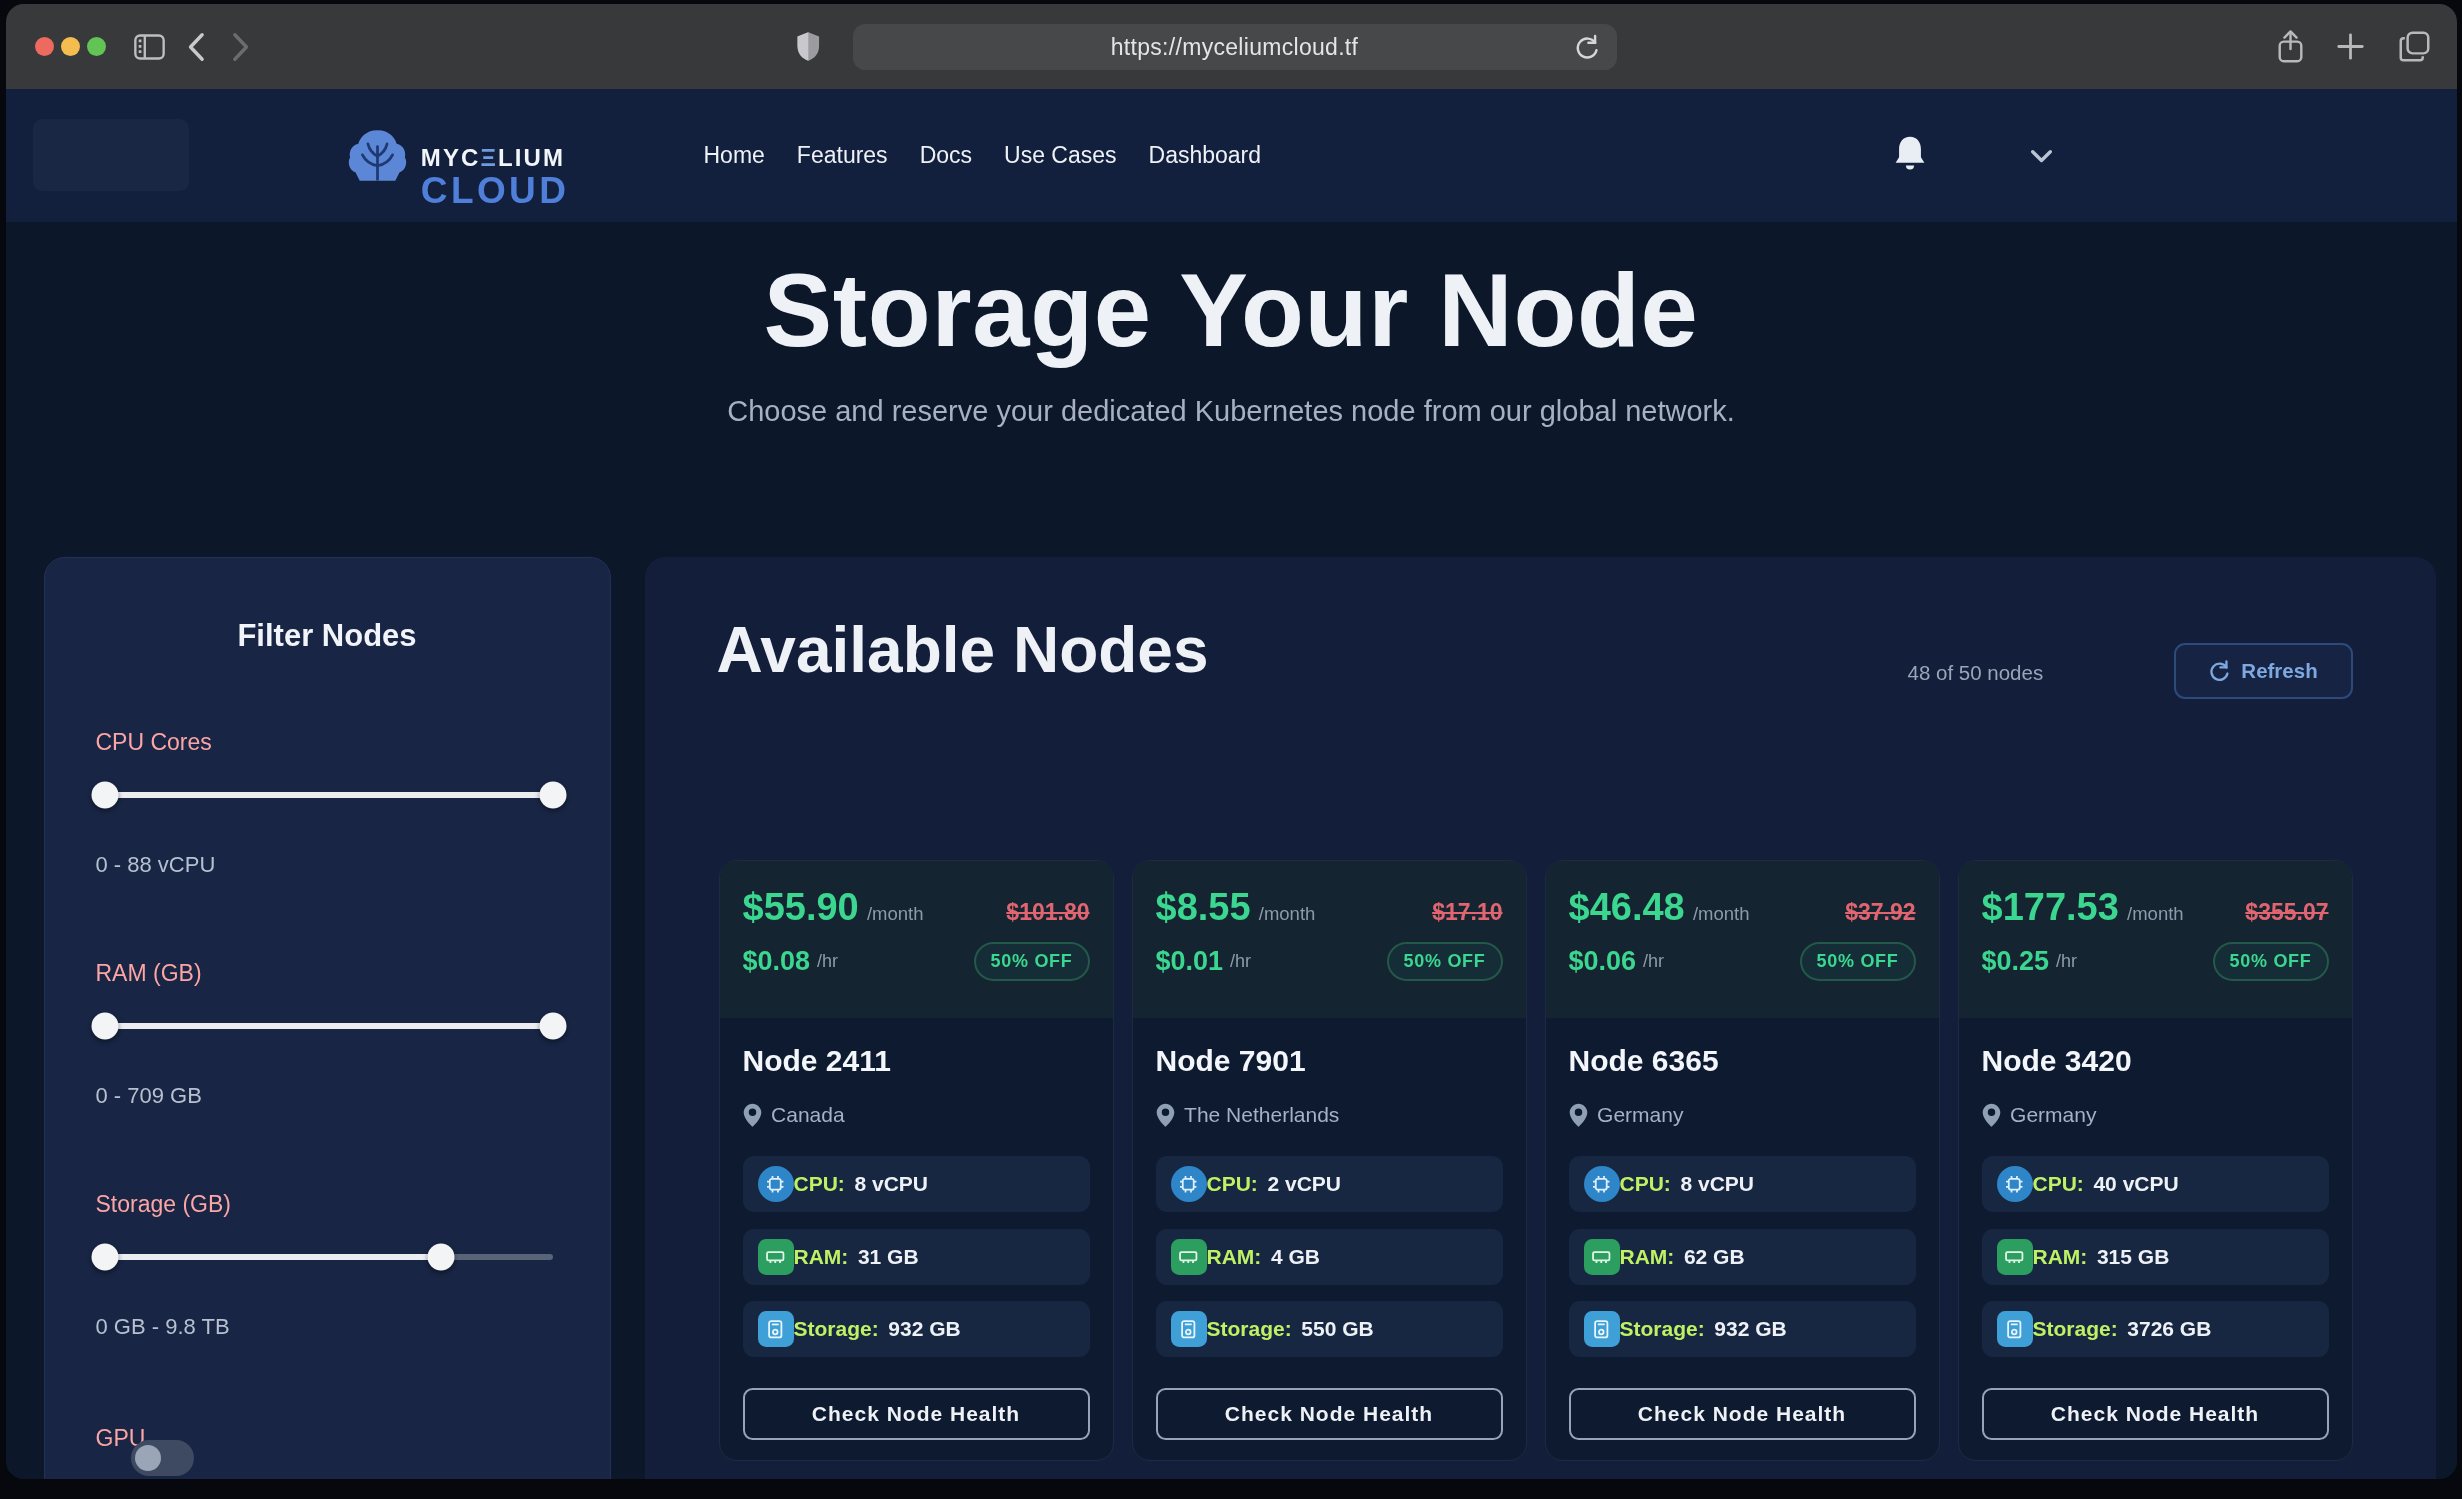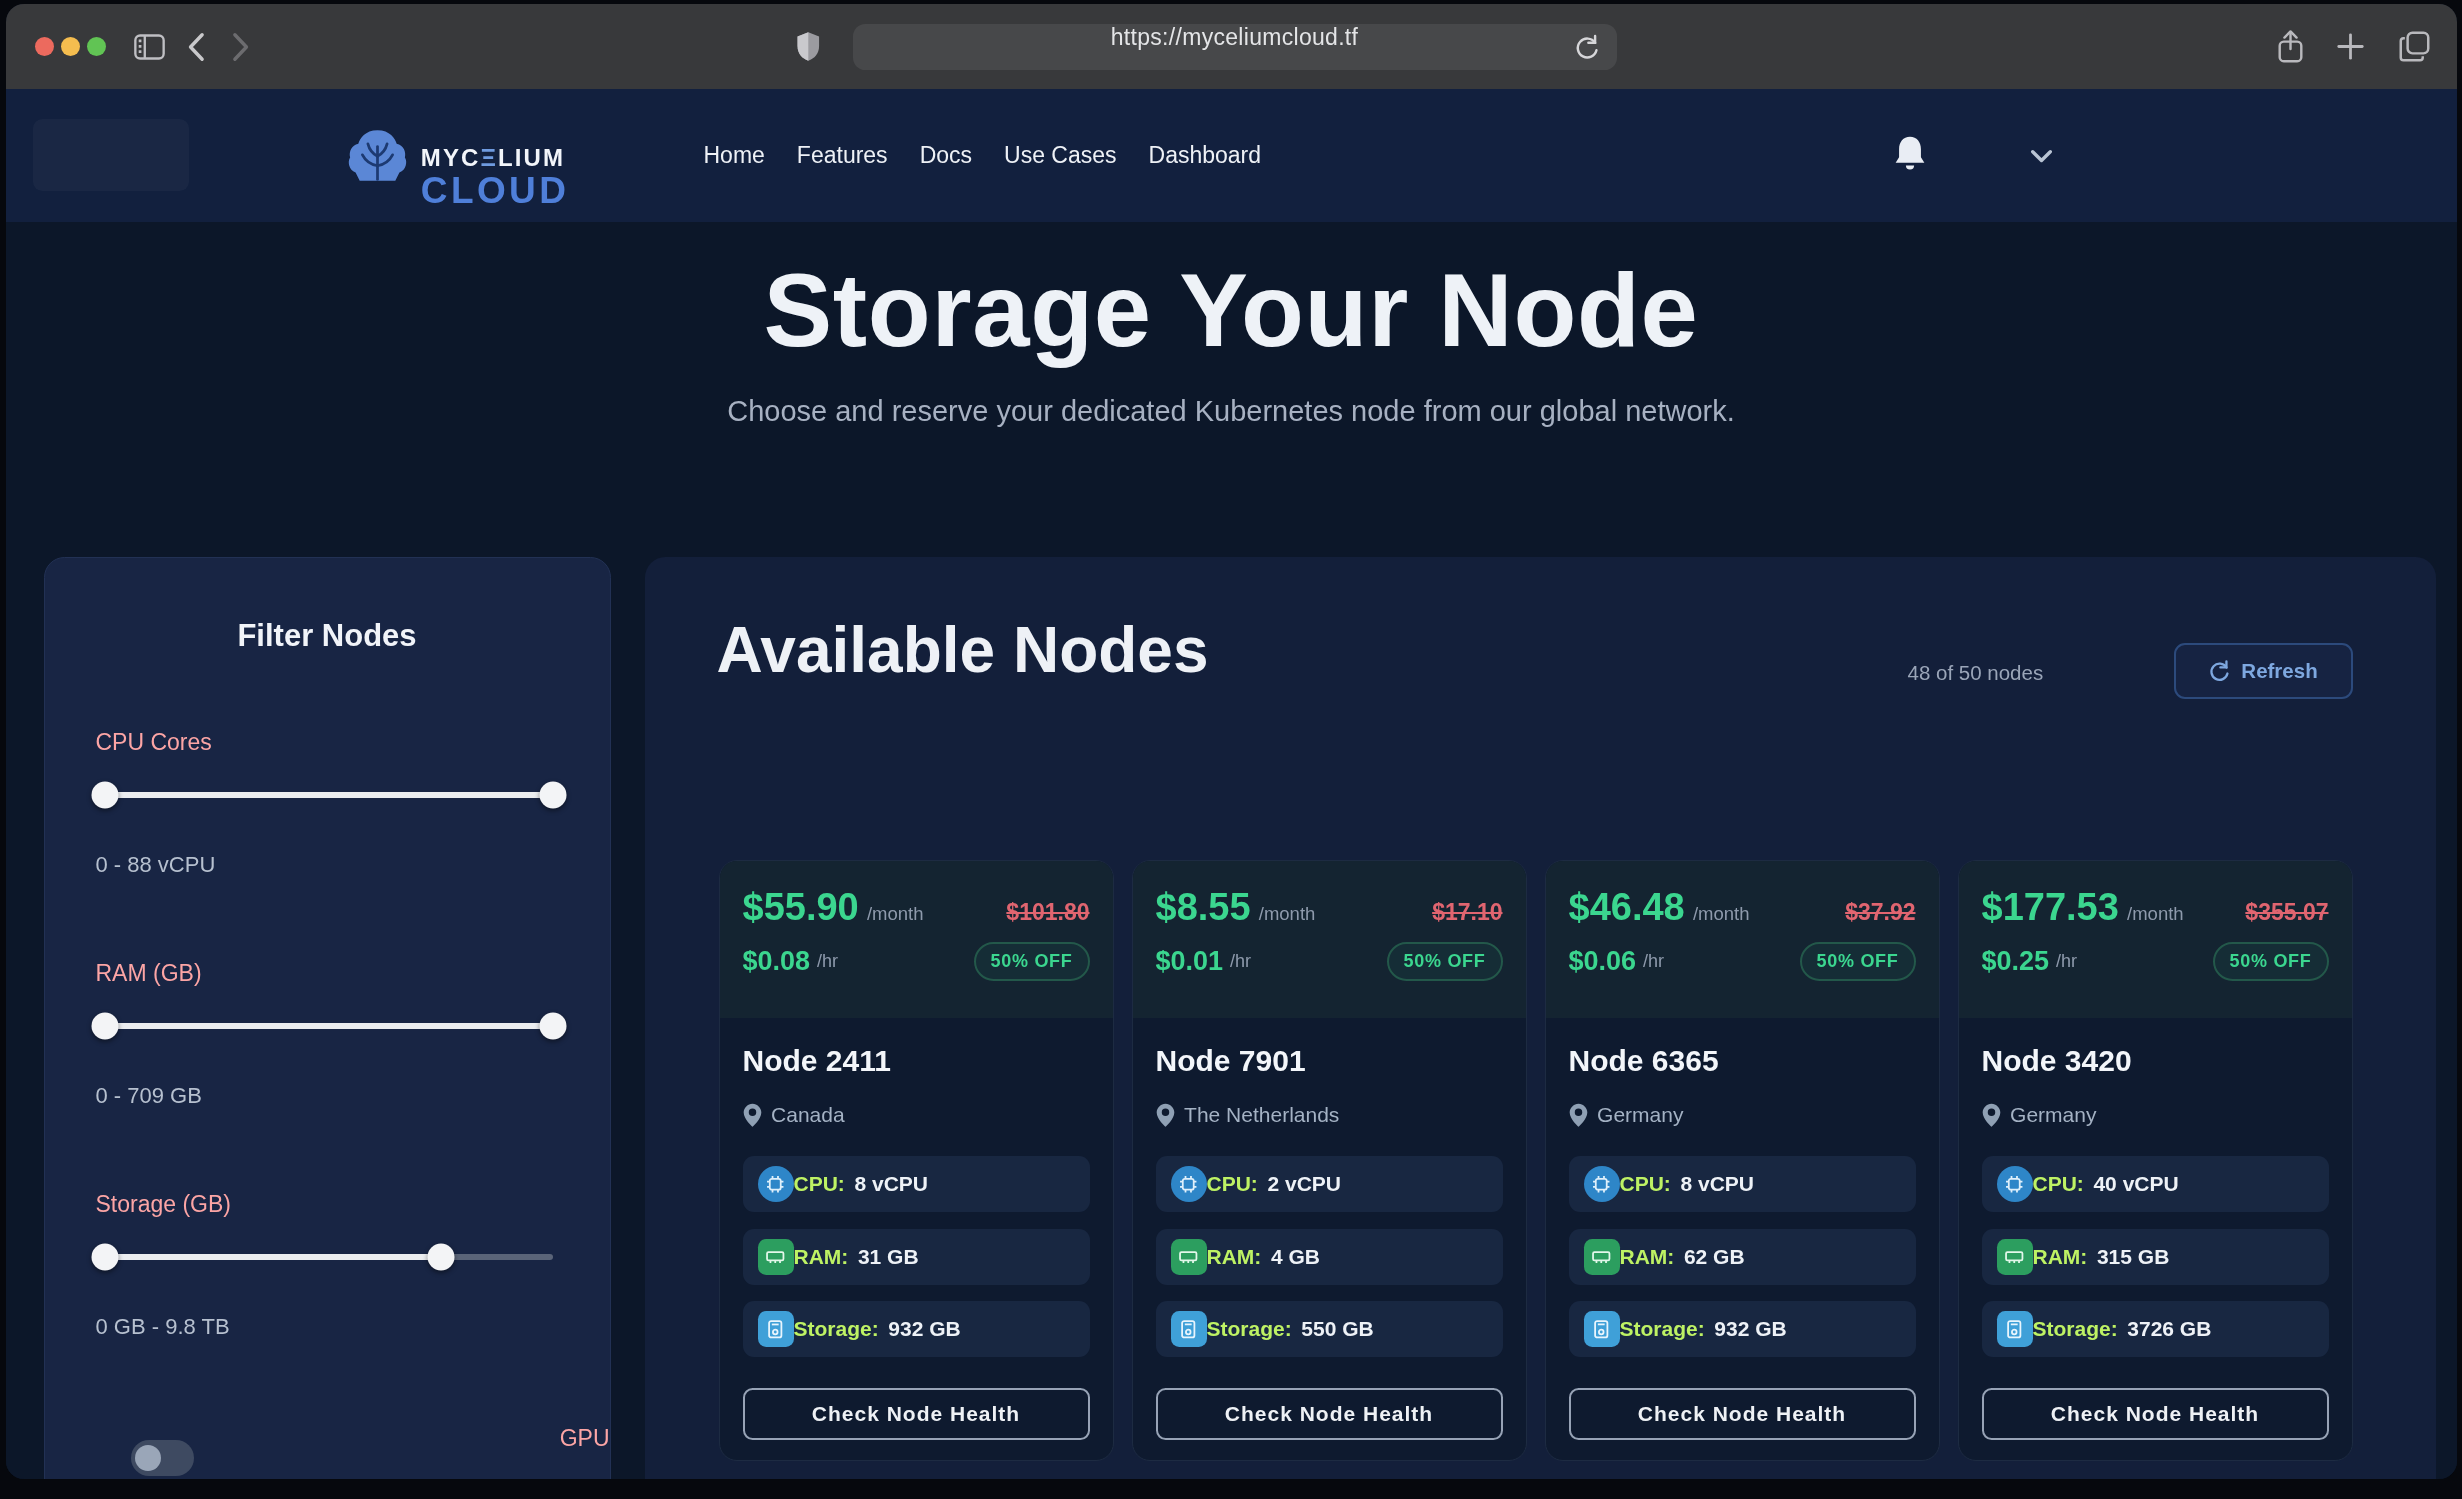--- a/index.html
+++ b/index.html
@@ -8,21 +8,21 @@
   .window{position:absolute;left:5.5px;right:5.5px;top:4.1px;bottom:20.5px;border-radius:18px;
     overflow:hidden;background:#0c1729;}
   
   .tabbar{position:absolute;left:0;right:0;top:0;height:85px;background:#38393b;}
   .tl{position:absolute;top:33px;width:19px;height:19px;border-radius:50%;}
   .tl.red{left:29px;background:#ec6a5e;}
   .tl.yellow{left:55px;background:#f5bd4f;}
   .tl.green{left:81px;background:#61c454;}
   .tbicon{position:absolute;top:0;height:85px;display:flex;align-items:center;justify-content:center;color:#bfbfc3;}
   .urlfield{position:absolute;left:847px;top:20px;width:764px;height:46px;background:#47484a;
-    border-radius:12.3px;display:flex;justify-content:center;}
+    border-radius:12.3px;display:flex;align-items:center;justify-content:center;}
   .urltext{color:#e4e5e7;font-size:23px;letter-spacing:0.3px;}
   .reload{position:absolute;right:16.4px;top:9.6px;}
   
   .site{position:absolute;left:0;right:0;top:85px;bottom:0;background:#0c1729;}
   .navbar{position:absolute;left:0;right:0;top:0;height:133px;background:#12203e;}
   .skeleton{position:absolute;left:27px;top:30px;width:156px;height:72px;border-radius:9.6px;
     background:rgba(255,255,255,0.035);}
   .logo{position:absolute;left:340px;top:20.5px;height:92px;display:flex;align-items:center;gap:12.3px;}
   .logotext{display:flex;flex-direction:column;line-height:1;}
   .logo-l1{font-size:24px;font-weight:700;color:#f2f5fa;letter-spacing:2.1px;margin-top:44px;}
@@ -227,21 +227,21 @@
 
       <div class="f-label" style="margin-top:82px;">Storage (GB)</div>
       <div class="slider">
         <div class="track"></div>
         <div class="fill" style="width:75%;"></div>
         <div class="handle" style="left:0%;"></div>
         <div class="handle" style="left:75%;"></div>
       </div>
       <div class="f-range" style="margin-top:37px;">0 GB - 9.8 TB</div>
 
-      <div class="f-label" style="margin-top:85px;text-align:right;">GPU</div>
+      <div class="f-label" style="margin-top:85px;">GPU</div>
       <div class="toggle">
             <div class="knob"></div>
           </div>
     </aside>
 
     <section class="main">
       <h2 class="m-title" style="margin:0;">Available Nodes</h2>
       <span class="m-count">48 of 50 nodes</span>
       <div class="refresh">
         <svg width="22" height="23" viewBox="0 0 32 34" fill="none" stroke="#7ea8e0" stroke-width="3.4" stroke-linecap="round">

